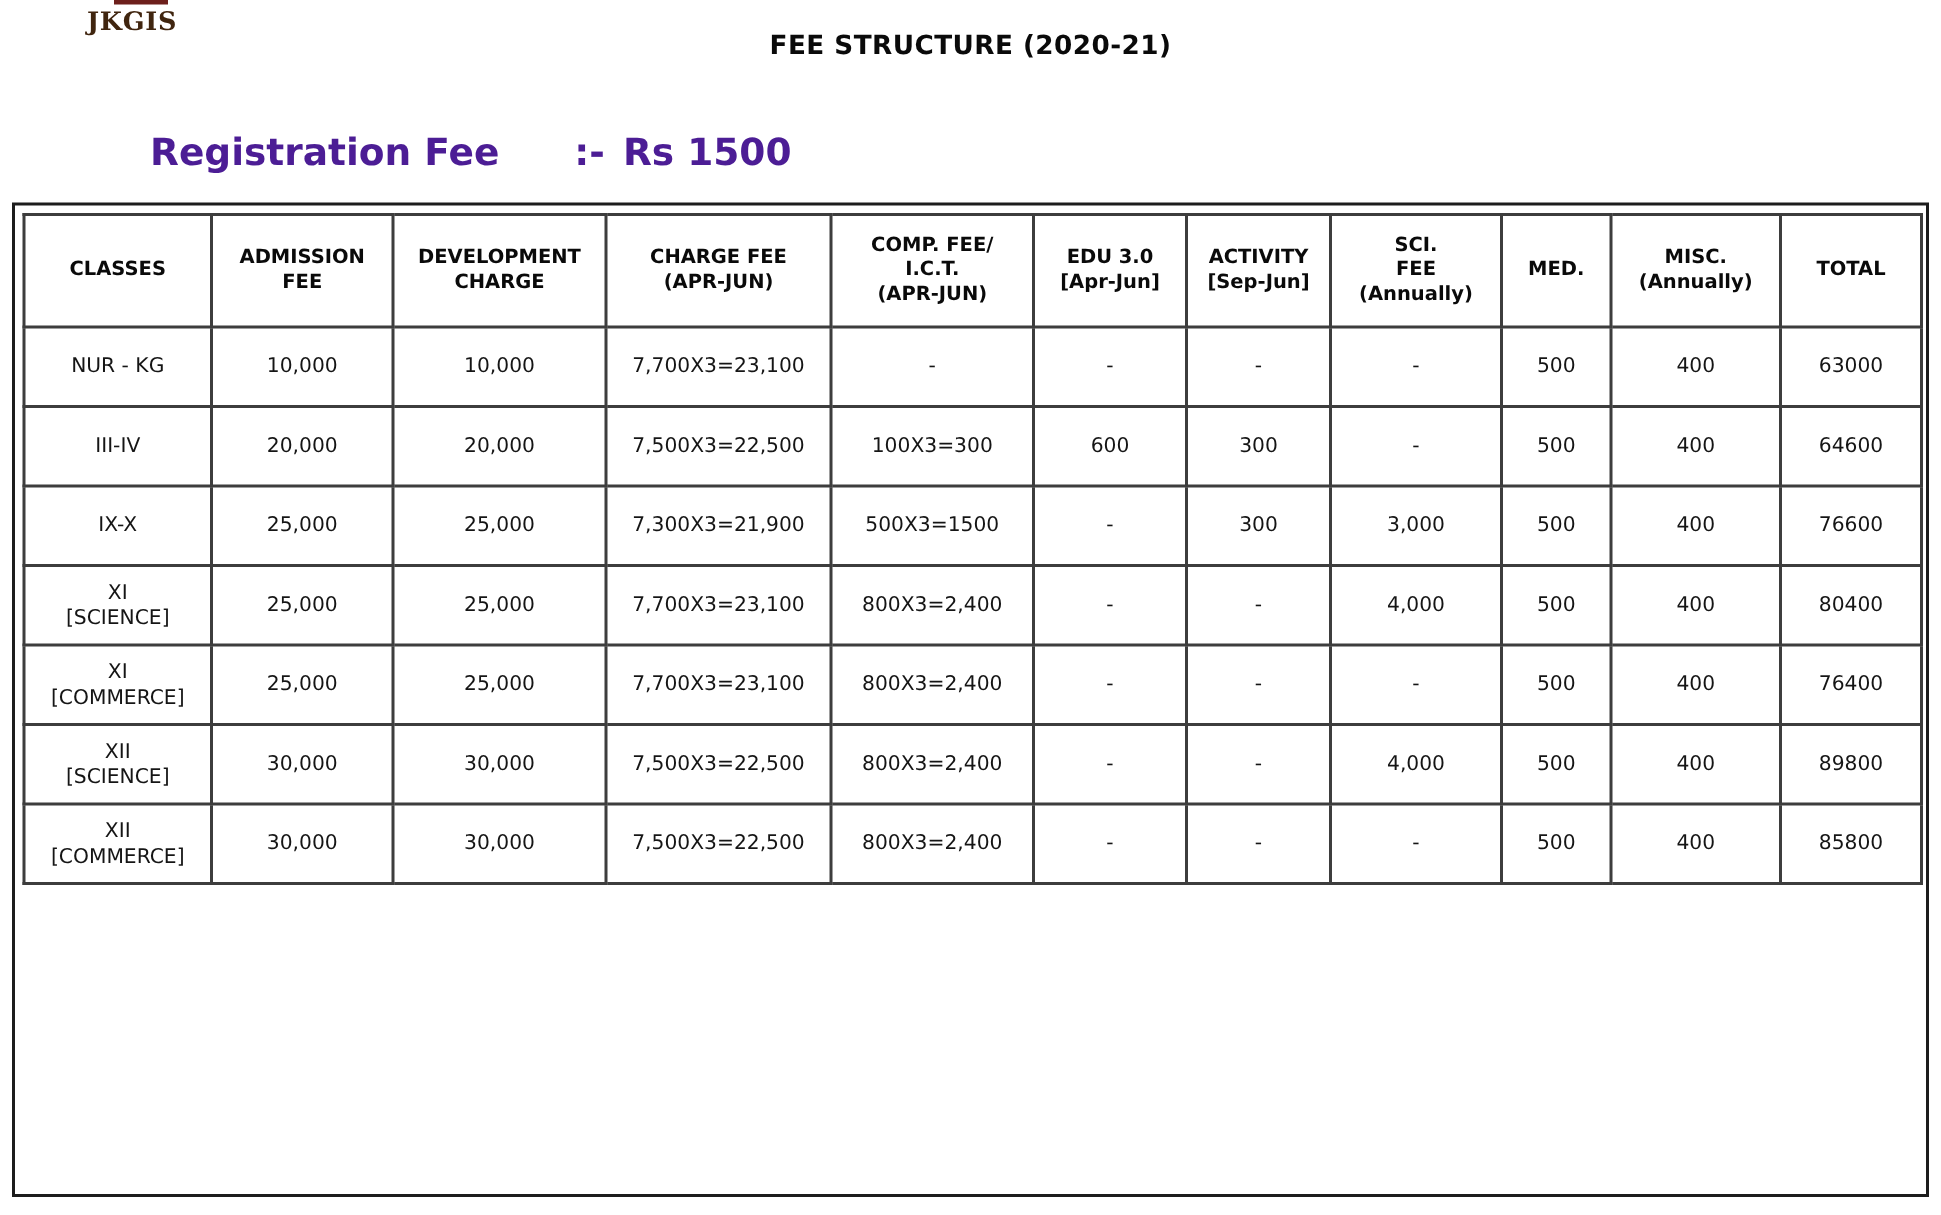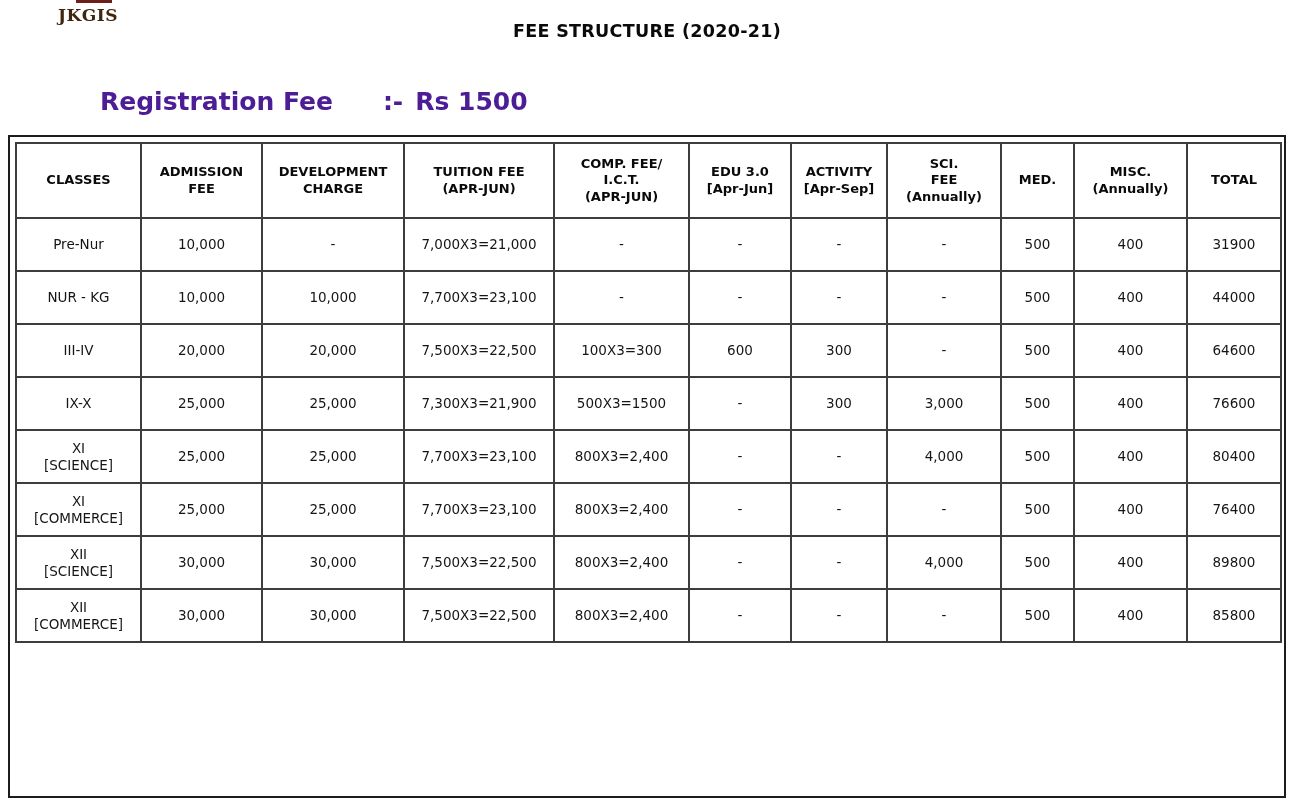--- a/index.html
+++ b/index.html
@@ -127,64 +127,51 @@
           <col style="width: 113px;">
           <col style="width: 94px;">
         </colgroup>
       <thead>
         <tr>
             <th>CLASSES</th>
             <th>ADMISSION
 FEE</th>
             <th>DEVELOPMENT
 CHARGE</th>
-            <th>TUITION FEE
+            <th>CHARGE FEE
 (APR-JUN)</th>
             <th>COMP. FEE/
 I.C.T.
 (APR-JUN)</th>
             <th>EDU 3.0
 [Apr-Jun]</th>
             <th>ACTIVITY
-[Apr-Sep]</th>
+[Sep-Jun]</th>
             <th>SCI.
 FEE
 (Annually)</th>
             <th>MED.</th>
             <th>MISC.
 (Annually)</th>
             <th>TOTAL</th>
           </tr>
       </thead>
       <tbody>
           <tr>
-            <td>Pre-Nur</td>
-            <td>10,000</td>
-            <td>-</td>
-            <td>7,000X3=21,000</td>
-            <td>-</td>
-            <td>-</td>
-            <td>-</td>
-            <td>-</td>
-            <td>500</td>
-            <td>400</td>
-            <td>31900</td>
-          </tr>
-          <tr>
             <td>NUR - KG</td>
             <td>10,000</td>
             <td>10,000</td>
             <td>7,700X3=23,100</td>
             <td>-</td>
             <td>-</td>
             <td>-</td>
             <td>-</td>
             <td>500</td>
             <td>400</td>
-            <td>44000</td>
+            <td>63000</td>
           </tr>
           <tr>
             <td>III-IV</td>
             <td>20,000</td>
             <td>20,000</td>
             <td>7,500X3=22,500</td>
             <td>100X3=300</td>
             <td>600</td>
             <td>300</td>
             <td>-</td>

